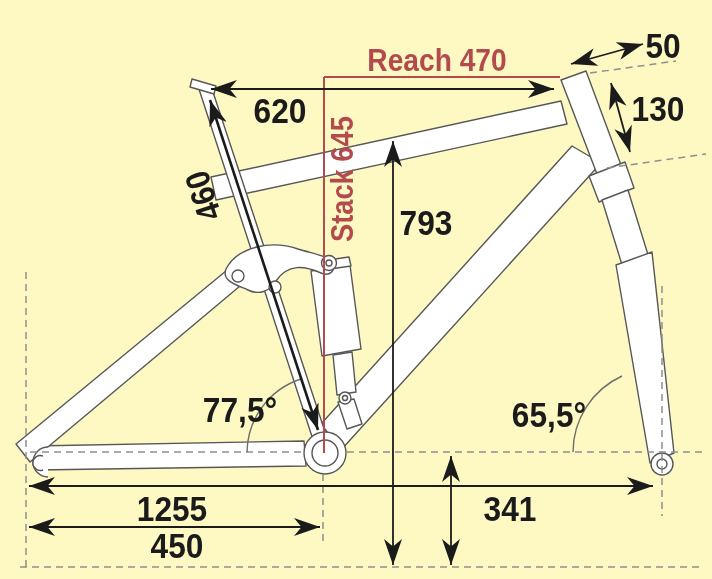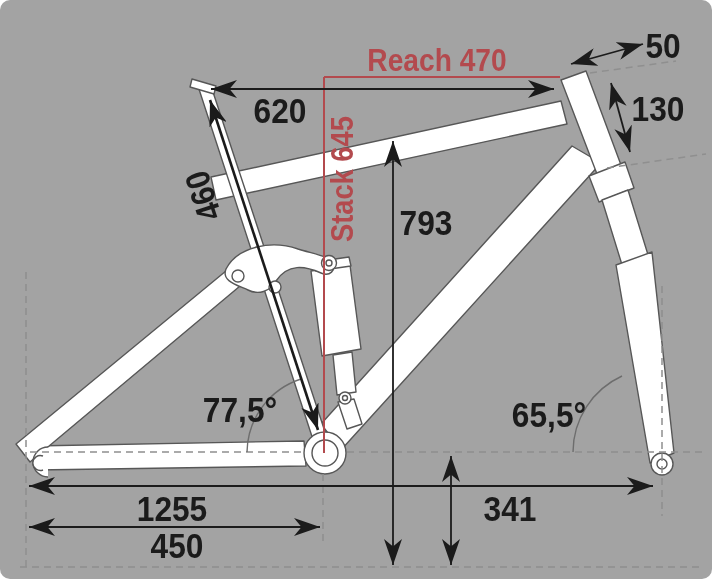--- a/index.html
+++ b/index.html
@@ -1,17 +1,17 @@
 <!DOCTYPE html>
 <html><head>
 <meta charset="utf-8">
 <style>
   html,body{margin:0;padding:0;background:#ffffff;}
-  .stage{position:relative;width:712px;height:579px;background:#a3a3a3;overflow:hidden;
-         font-family:"Liberation Sans", sans-serif;border-radius:10px;}
+  .stage{position:relative;width:712px;height:579px;background:#fef9c3;overflow:hidden;
+         font-family:"Liberation Sans", sans-serif;}
   svg{display:block;}
   .tube{fill:#ffffff;stroke:#575757;stroke-width:1.4;stroke-linejoin:round;}
   .pivot{fill:#ffffff;stroke:#575757;stroke-width:1.4;}
   .dash{fill:none;stroke:#8f8f8f;stroke-width:1.5;stroke-dasharray:7 5;}
   .arc{fill:none;stroke:#6d6d6d;stroke-width:1.4;}
   .accent{fill:none;stroke:#b34a4e;stroke-width:2;}
   .dim{fill:none;stroke:#1b1b1b;stroke-width:1.8;}
   .dim.thick{stroke-width:2.6;}
   .lbl{font-family:"Liberation Sans", sans-serif;font-weight:bold;fill:#1b1b1b;}
   .lbl.red{fill:#b34a4e;}

